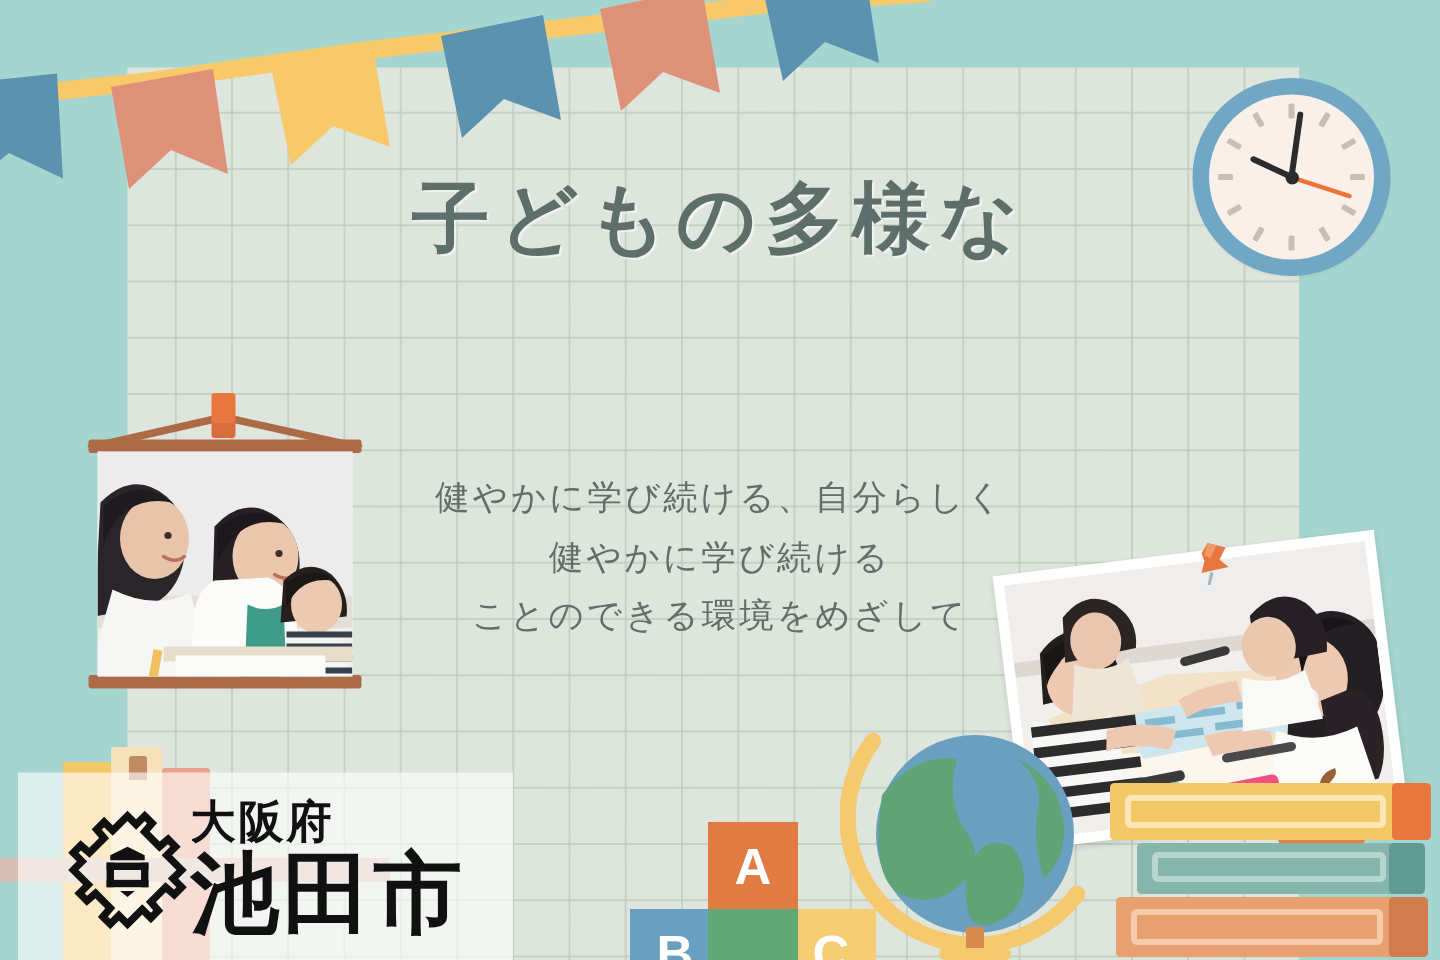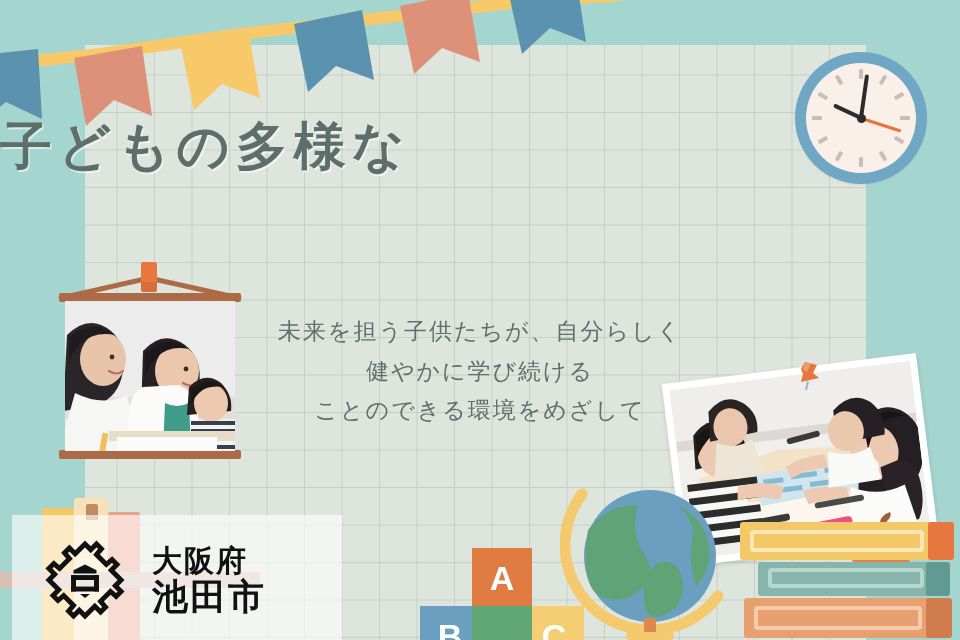--- a/index.html
+++ b/index.html
@@ -56,21 +56,21 @@
   .hand.hour   { width:4px; height:30px; margin-left:-2px; background:#2c2c2c; }
   .hand.minute { width:4px; height:44px; margin-left:-2px; background:#2c2c2c; }
   .hand.second { width:2.5px; height:42px; margin-left:-1.25px; background:#e8743a; }
   .clock-pin {
     position:absolute; left:50%; top:50%;
     width:9px; height:9px; margin:-4.5px 0 0 -4.5px;
     border-radius:50%; background:#2c2c2c;
   }
 
   
-  .title-block { position:absolute; left:0; top:112px; width:960px; }
+  .title-block { position:absolute; left:0; top:112px; width:960px; text-align:center; }
   .title-line {
     color:#5d6e6b;
     font-size:52px;
     font-weight:bold;
     letter-spacing:6px;
     line-height:1.32;
     text-shadow:1.5px 1.5px 0 rgba(255,255,255,.55);
   }
   .subtitle-block { position:absolute; left:0; top:312px; width:960px; text-align:center; }
   .subtitle-line {
@@ -128,23 +128,23 @@
   
   .books-left { position:absolute; left:28px; top:492px; width:120px; height:148px; }
   .book-spine { position:absolute; bottom:0; border-radius:2px 2px 0 0; }
   .white-panel {
     position:absolute; left:12px; top:515px;
     width:330px; height:125px;
     background:rgba(255,255,255,.62);
   }
   .logo-wrap { position:absolute; left:44px; top:530px; width:300px; height:100px; display:flex; align-items:center; }
   .crest { width:82px; height:82px; flex:none; }
-  .logo-text { margin-left:26px; line-height:1; }
+  .logo-text { margin-left:1px; line-height:1; }
   .logo-pref { font-size:30px; font-weight:bold; color:#111; letter-spacing:2px; }
-  .logo-city { font-size:36px; font-weight:bold; color:#111; letter-spacing:2px; margin-top:3px; }
+  .logo-city { font-size:59px; font-weight:bold; color:#111; letter-spacing:2px; margin-top:3px; }
 
   .desk-shelf {
     position:absolute; left:0px; top:572px; width:260px; height:16px;
     background:#d8c1b4;
   }
 </style>
 </head>
 <body>
 
 <div id="poster">
@@ -194,21 +194,21 @@
       <div class="hand second" style="transform:rotate(108deg)"></div>
       <div class="clock-pin"></div>
     </div>
   </div>
 
   <div class="title-block">
     <div class="title-line">子どもの多様な</div>
   </div>
 
   <div class="subtitle-block">
-    <div class="subtitle-line">未来を担う子供たちが、自分らしく</div>
+    <div class="subtitle-line">健やかに学び続ける、自分らしく</div>
     <div class="subtitle-line">健やかに学び続ける</div>
     <div class="subtitle-line">ことのできる環境をめざして</div>
   </div>
 
   <div class="hang-photo">
     <svg class="hang-string" width="190" height="22" viewBox="0 0 190 22">
       <path d="M6 22 L94 2 L184 22" stroke="#ad6a46" stroke-width="5" fill="none" stroke-linecap="round"></path>
     </svg>
     <div class="hang-clip"></div>
     <div class="hang-bar top"></div>

